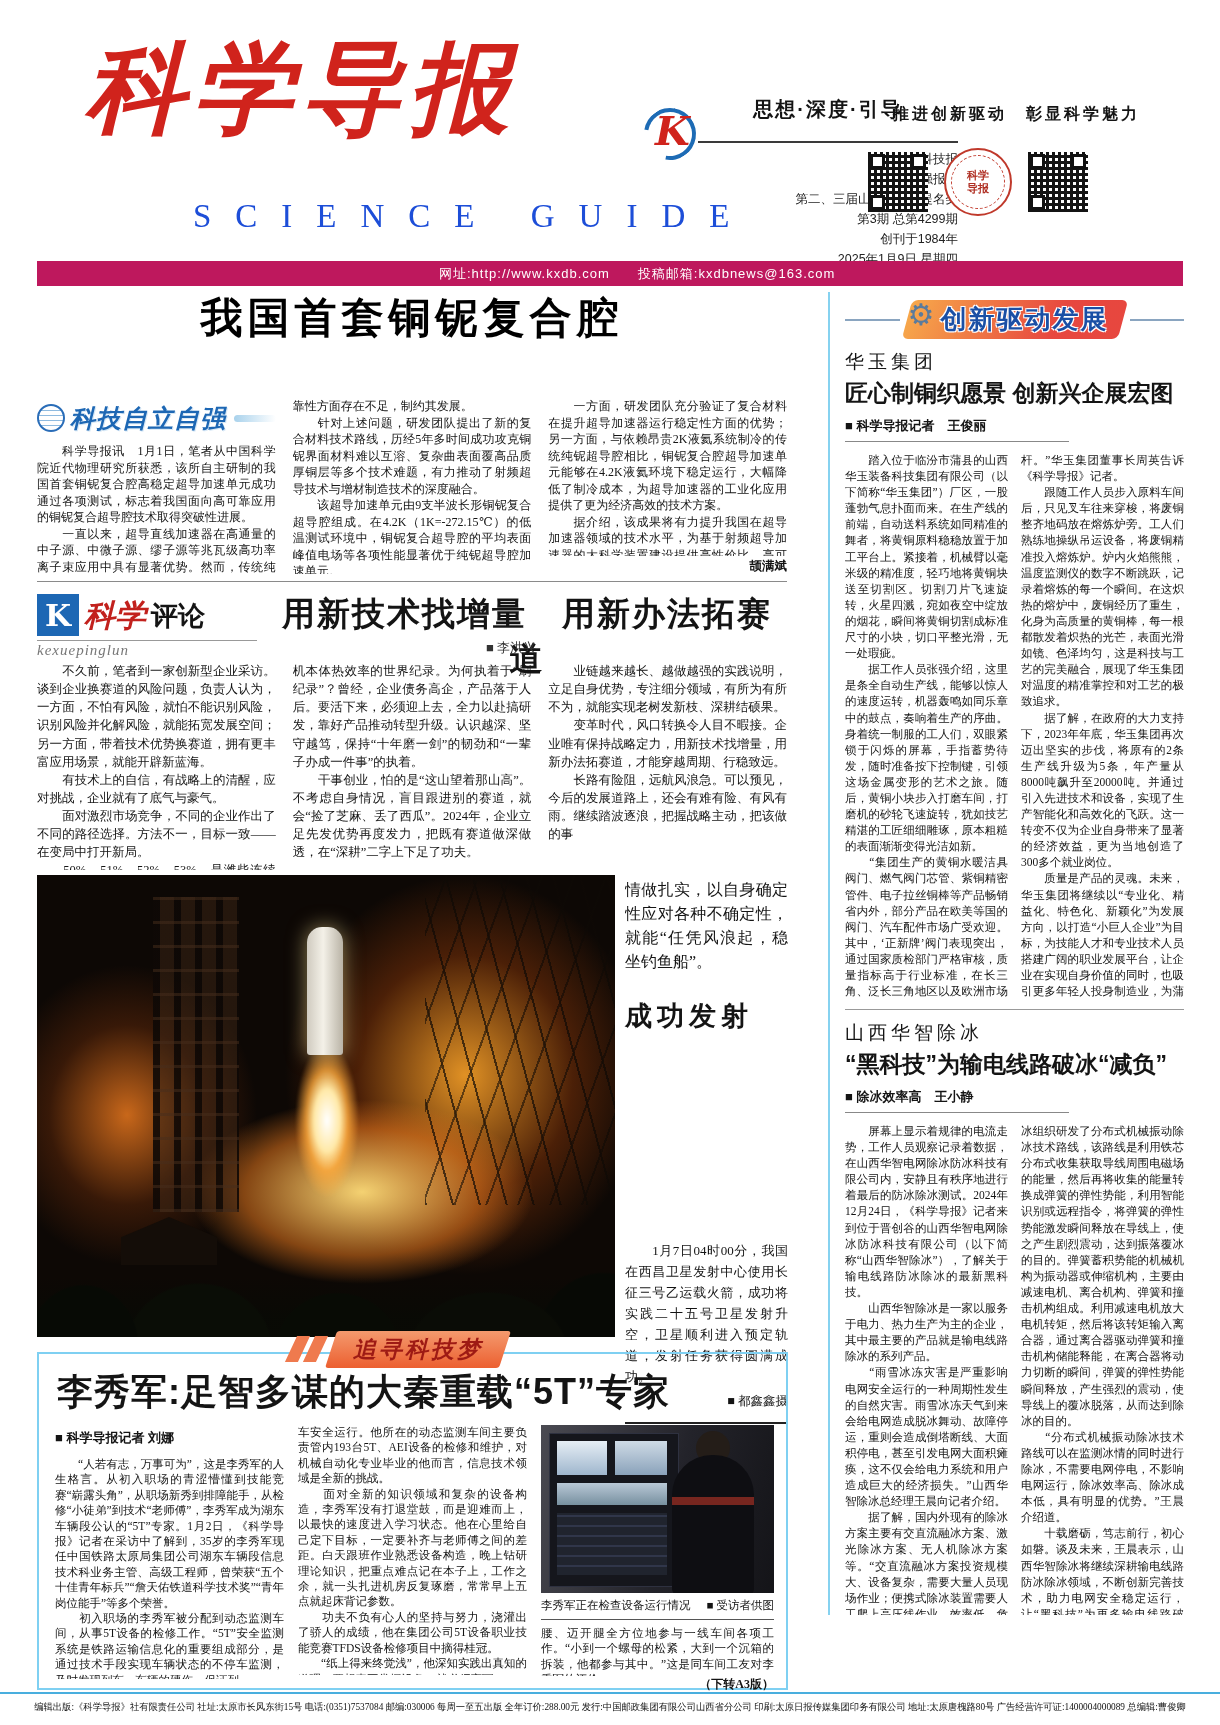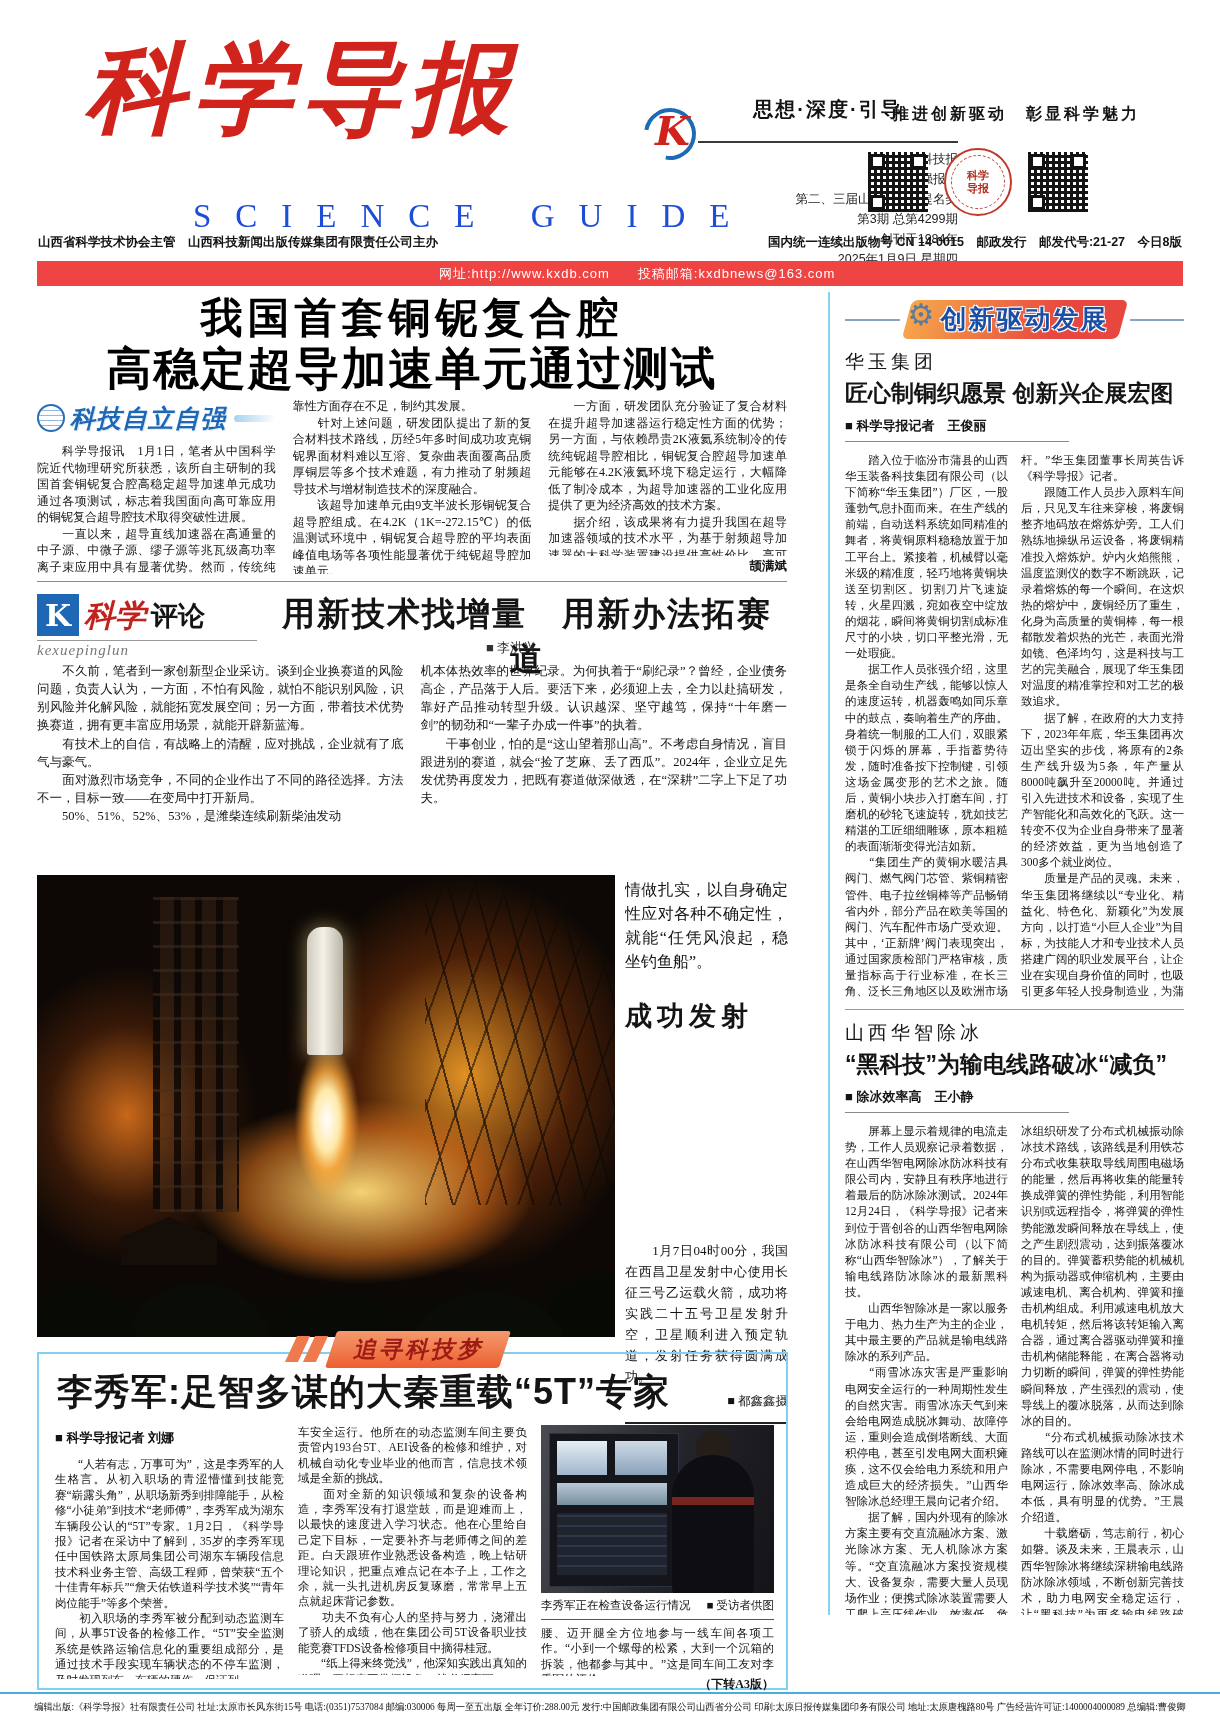--- a/index.html
+++ b/index.html
@@ -29,21 +29,21 @@
                  repeating-linear-gradient(0deg,#141414 0 3px,#ffffff 3px 6px);}
   .qr i{position:absolute;width:15px;height:15px;background:#fff;border:3px solid #111;box-sizing:border-box;}
   .qr i:nth-child(1){top:2px;left:2px}.qr i:nth-child(2){top:2px;right:2px}.qr i:nth-child(3){bottom:2px;left:2px}
   .seal{position:relative;width:64px;height:64px;border-radius:50%;border:2px solid #c0392b;background:#fff;
         display:flex;align-items:center;justify-content:center;}
   .seal::before{content:"";position:absolute;inset:5px;border:1px dashed #c0392b;border-radius:50%;}
   .seal span{font-size:11px;color:#b03024;font-weight:bold;width:30px;text-align:center;line-height:1.2;}
 
   .infobar{left:38px;top:234px;width:1144px;display:flex;justify-content:space-between;
            font-size:12.5px;font-weight:bold;}
-  .urlbar{left:37px;top:261px;width:1146px;height:25px;background:#ef4444;color:#fff;
+  .urlbar{left:37px;top:261px;width:1146px;height:25px;background:#be185d;color:#fff;
           font-size:13px;line-height:25px;letter-spacing:1px;padding-left:402px;box-sizing:border-box;}
 
   
   .lead-title{left:37px;top:294px;width:750px;text-align:center;font-weight:900;color:#000;}
   .lead-title .l1{font-size:42px;letter-spacing:5px;line-height:1.15;}
   .lead-title .l2{font-size:45px;letter-spacing:2px;line-height:1.2;}
   .lead-cols{left:37px;top:398px;width:750px;height:178px;display:flex;gap:17px;}
   .lead-cols .col{flex:1;font-size:12px;line-height:1.38;}
   .badge-row{display:flex;align-items:center;height:40px;margin-bottom:5px;}
   .globe{width:28px;height:28px;border-radius:50%;border:2px solid #2a6db8;box-sizing:border-box;
@@ -200,29 +200,24 @@
     <div class="seal">
       <span>科学导报</span>
     </div>
     <div class="qr">
         <i></i>
         <i></i>
         <i></i>
       </div>
   </div>
 
-  <div class="abs infobar sans">
-    <span>山西省科学技术协会主管　山西科技新闻出版传媒集团有限责任公司主办</span>
-    <span>国内统一连续出版物号 CN 14-0015　邮政发行　邮发代号:21-27　今日8版</span>
-  </div>
   <div class="abs urlbar sans">网址:http://www.kxdb.com　　投稿邮箱:kxdbnews@163.com</div>
 
   <div class="abs lead-title sans">
     <div class="l1">我国首套铜铌复合腔</div>
-    <div class="l2">高稳定超导加速单元通过测试</div>
   </div>
 
   <div class="abs lead-cols">
     <div class="col">
       <div class="badge-row">
         <span class="globe"></span>
         <span class="badge-text sans">科技自立自强</span>
         <span class="badge-swoosh"></span>
       </div>
       <div class="jtext" style="height:130px;">　　科学导报讯　1月1日，笔者从中国科学院近代物理研究所获悉，该所自主研制的我国首套铜铌复合腔高稳定超导加速单元成功通过各项测试，标志着我国面向高可靠应用的铜铌复合超导腔技术取得突破性进展。
@@ -255,20 +250,23 @@
     <div class="cmt-byline">■ 李洪兴</div>
   </div>
 
   <div class="abs cmt-cols">
     <div class="col jtext">　　不久前，笔者到一家创新型企业采访。谈到企业换赛道的风险问题，负责人认为，一方面，不怕有风险，就怕不能识别风险，识别风险并化解风险，就能拓宽发展空间；另一方面，带着技术优势换赛道，拥有更丰富应用场景，就能开辟新蓝海。
 　　有技术上的自信，有战略上的清醒，应对挑战，企业就有了底气与豪气。
 　　面对激烈市场竞争，不同的企业作出了不同的路径选择。方法不一，目标一致——在变局中打开新局。
 　　50%、51%、52%、53%，是潍柴连续刷新柴油发动</div>
     <div class="col jtext">机本体热效率的世界纪录。为何执着于“刷纪录”？曾经，企业债务高企，产品落于人后。要活下来，必须迎上去，全力以赴搞研发，靠好产品推动转型升级。认识越深、坚守越笃，保持“十年磨一剑”的韧劲和“一辈子办成一件事”的执着。
 　　干事创业，怕的是“这山望着那山高”。不考虑自身情况，盲目跟进别的赛道，就会“捡了芝麻、丢了西瓜”。2024年，企业立足先发优势再度发力，把既有赛道做深做透，在“深耕”二字上下足了功夫。</div>
+    <div class="col jtext">　　业链越来越长、越做越强的实践说明，立足自身优势，专注细分领域，有所为有所不为，就能实现老树发新枝、深耕结硕果。
+　　变革时代，风口转换令人目不暇接。企业唯有保持战略定力，用新技术找增量，用新办法拓赛道，才能穿越周期、行稳致远。
+　　长路有险阻，远航风浪急。可以预见，今后的发展道路上，还会有难有险、有风有雨。继续踏波逐浪，把握战略主动，把该做的事</div>
   </div>
 
   <div class="abs photo-rocket">
     <div class="r-glow-l"></div>
     <div class="r-glow-r"></div>
     <div class="r-smoke"></div>
     <div class="r-tower"></div>
     <div class="r-plume"></div>
     <div class="r-rocket"></div>
     <div class="r-hut"></div>

